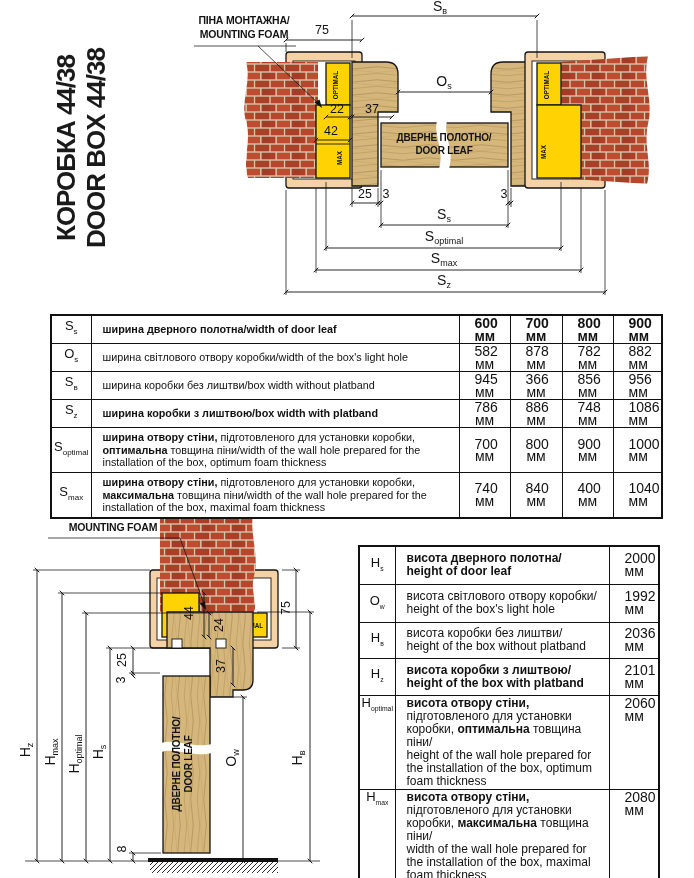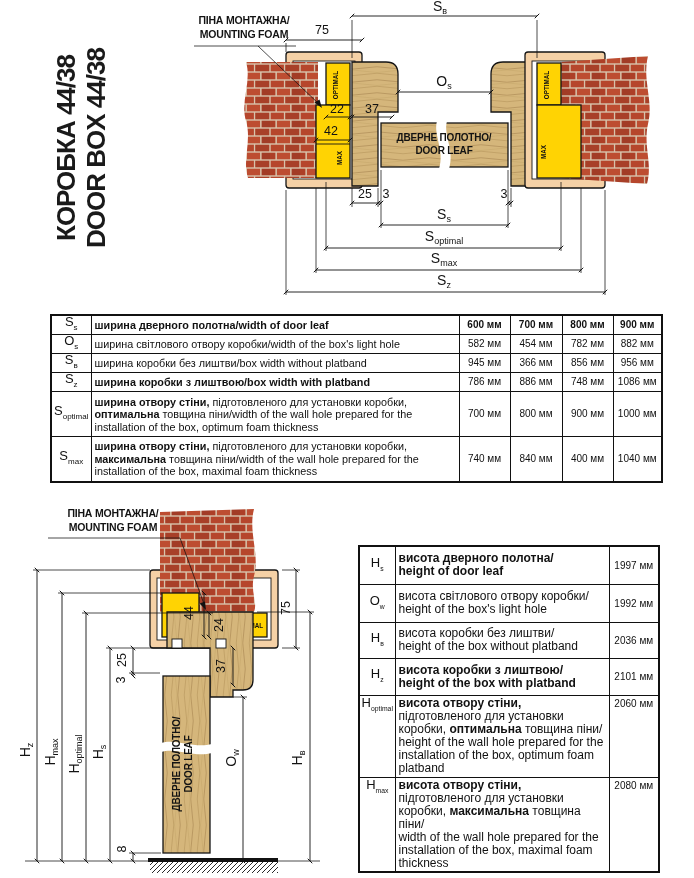--- a/index.html
+++ b/index.html
@@ -4,35 +4,35 @@
 <style>
   html,body{margin:0;padding:0;background:#fff;}
   #page{position:relative;width:694px;height:878px;background:#fff;overflow:hidden;
         font-family:"Liberation Sans",sans-serif;color:#111;}
   
   #vtitle{position:absolute;left:-26px;top:117px;width:215px;height:62px;
           transform:rotate(-90deg);text-align:center;font-weight:bold;
           font-size:26px;line-height:30px;letter-spacing:-1px;color:#1a1a1a;white-space:nowrap;}
   
   .tbl{position:absolute;border-collapse:collapse;table-layout:fixed;background:#fff;}
-  .tbl td{border:1px solid #111;padding:1px 3px;font-size:10.8px;line-height:12.5px;color:#111;
+  .tbl td{border:1px solid #111;padding:1px 11px;font-size:10.8px;line-height:12.5px;color:#111;
           vertical-align:middle;overflow:hidden;}
   .tbl{border:2px solid #111;}
   .tbl-top{left:50px;top:314px;width:611px;}
   .tbl-bot{left:358px;top:545px;width:300px;}
   .tbl-top tr{height:17px;} .tbl-top tr:nth-child(5),.tbl-top tr:nth-child(6){height:45px;}
   .tbl-bot tr{height:38px;} .tbl-bot tr:nth-child(3){height:36px;}
   .tbl-bot tr:nth-child(4){height:37px;} .tbl-bot tr:nth-child(5){height:82px;}
   .tbl-bot tr:nth-child(6){height:79px;}
   .tbl-bot td{font-size:12px;line-height:13px;}
   .tbl-bot tr.tall td{vertical-align:top;}
   td.lbl{text-align:center;font-size:13px;padding:0 1px;}
   td.lbl sub{font-size:8px;}
   .tbl-bot td.lbl sub{font-size:6.8px;}
-  td.val{text-align:center;font-size:10px;padding:1px 1px;}
+  td.val{text-align:center;font-size:14px;padding:1px 15px;}
   td.val.vb{font-weight:bold;}
   
   svg text{font-family:"Liberation Sans",sans-serif;fill:#131313;}
   .t14{font-size:14px;} .sub9{font-size:9px;} .n12{font-size:12.5px;}
   .yl{font-size:6.3px;font-weight:bold;}
   .lf{font-size:10px;font-weight:bold;letter-spacing:-0.2px;}
   .fm{font-size:10.5px;font-weight:bold;letter-spacing:-0.2px;}
   .dim{stroke:#111;stroke-width:0.9;fill:none;}
   .ext{stroke:#111;stroke-width:0.75;fill:none;}
   .shape{stroke:#151515;stroke-width:1.3;}
@@ -268,21 +268,21 @@
           <td><b>ширина дверного полотна/width of door leaf</b></td>
           <td class="val vb">600 мм</td>
           <td class="val vb">700 мм</td>
           <td class="val vb">800 мм</td>
           <td class="val vb">900 мм</td>
         </tr>
         <tr>
           <td class="lbl"><span>O</span><sub>s</sub></td>
           <td><span>ширина світлового отвору коробки/width of the box's light hole</span></td>
           <td class="val">582 мм</td>
-          <td class="val">454 мм</td>
+          <td class="val">878 мм</td>
           <td class="val">782 мм</td>
           <td class="val">882 мм</td>
         </tr>
         <tr>
           <td class="lbl"><span>S</span><sub>в</sub></td>
           <td><span>ширина коробки без лиштви/box width without platband</span></td>
           <td class="val">945 мм</td>
           <td class="val">366 мм</td>
           <td class="val">856 мм</td>
           <td class="val">956 мм</td>
@@ -317,40 +317,40 @@
   <table class="tbl tbl-bot">
     <colgroup>
         <col style="width:36px">
         <col style="width:214px">
         <col style="width:50px">
       </colgroup>
     <tbody>
         <tr>
           <td class="lbl"><span>H</span><sub>s</sub></td>
           <td><b>висота дверного полотна/</b><br><b>height of door leaf</b></td>
-          <td class="val">1997 мм</td>
+          <td class="val">2000 мм</td>
         </tr>
         <tr>
           <td class="lbl"><span>O</span><sub>w</sub></td>
           <td><span>висота світлового отвору коробки/</span><br><span>height of the box's light hole</span></td>
           <td class="val">1992 мм</td>
         </tr>
         <tr>
           <td class="lbl"><span>H</span><sub>в</sub></td>
           <td><span>висота коробки без лиштви/</span><br><span>height of the box without platband</span></td>
           <td class="val">2036 мм</td>
         </tr>
         <tr>
           <td class="lbl"><span>H</span><sub>z</sub></td>
           <td><b>висота коробки з лиштвою/</b><br><b>height of the box with platband</b></td>
           <td class="val">2101 мм</td>
         </tr>
         <tr class="tall">
           <td class="lbl"><span>H</span><sub>optimal</sub></td>
-          <td><b>висота отвору стіни,</b><span> підготовленого для установки коробки, </span><b>оптимальна</b><span> товщина піни/</span><br><span>height of the wall hole prepared for the installation of the box, optimum foam platband</span></td>
+          <td><b>висота отвору стіни,</b><span> підготовленого для установки коробки, </span><b>оптимальна</b><span> товщина піни/</span><br><span>height of the wall hole prepared for the installation of the box, optimum foam thickness</span></td>
           <td class="val">2060 мм</td>
         </tr>
         <tr class="tall">
           <td class="lbl"><span>H</span><sub>max</sub></td>
           <td><b>висота отвору стіни,</b><span> підготовленого для установки коробки, </span><b>максимальна</b><span> товщина піни/</span><br><span>width of the wall hole prepared for the installation of the box, maximal foam thickness</span></td>
           <td class="val">2080 мм</td>
         </tr>
       </tbody>
   </table>
 

